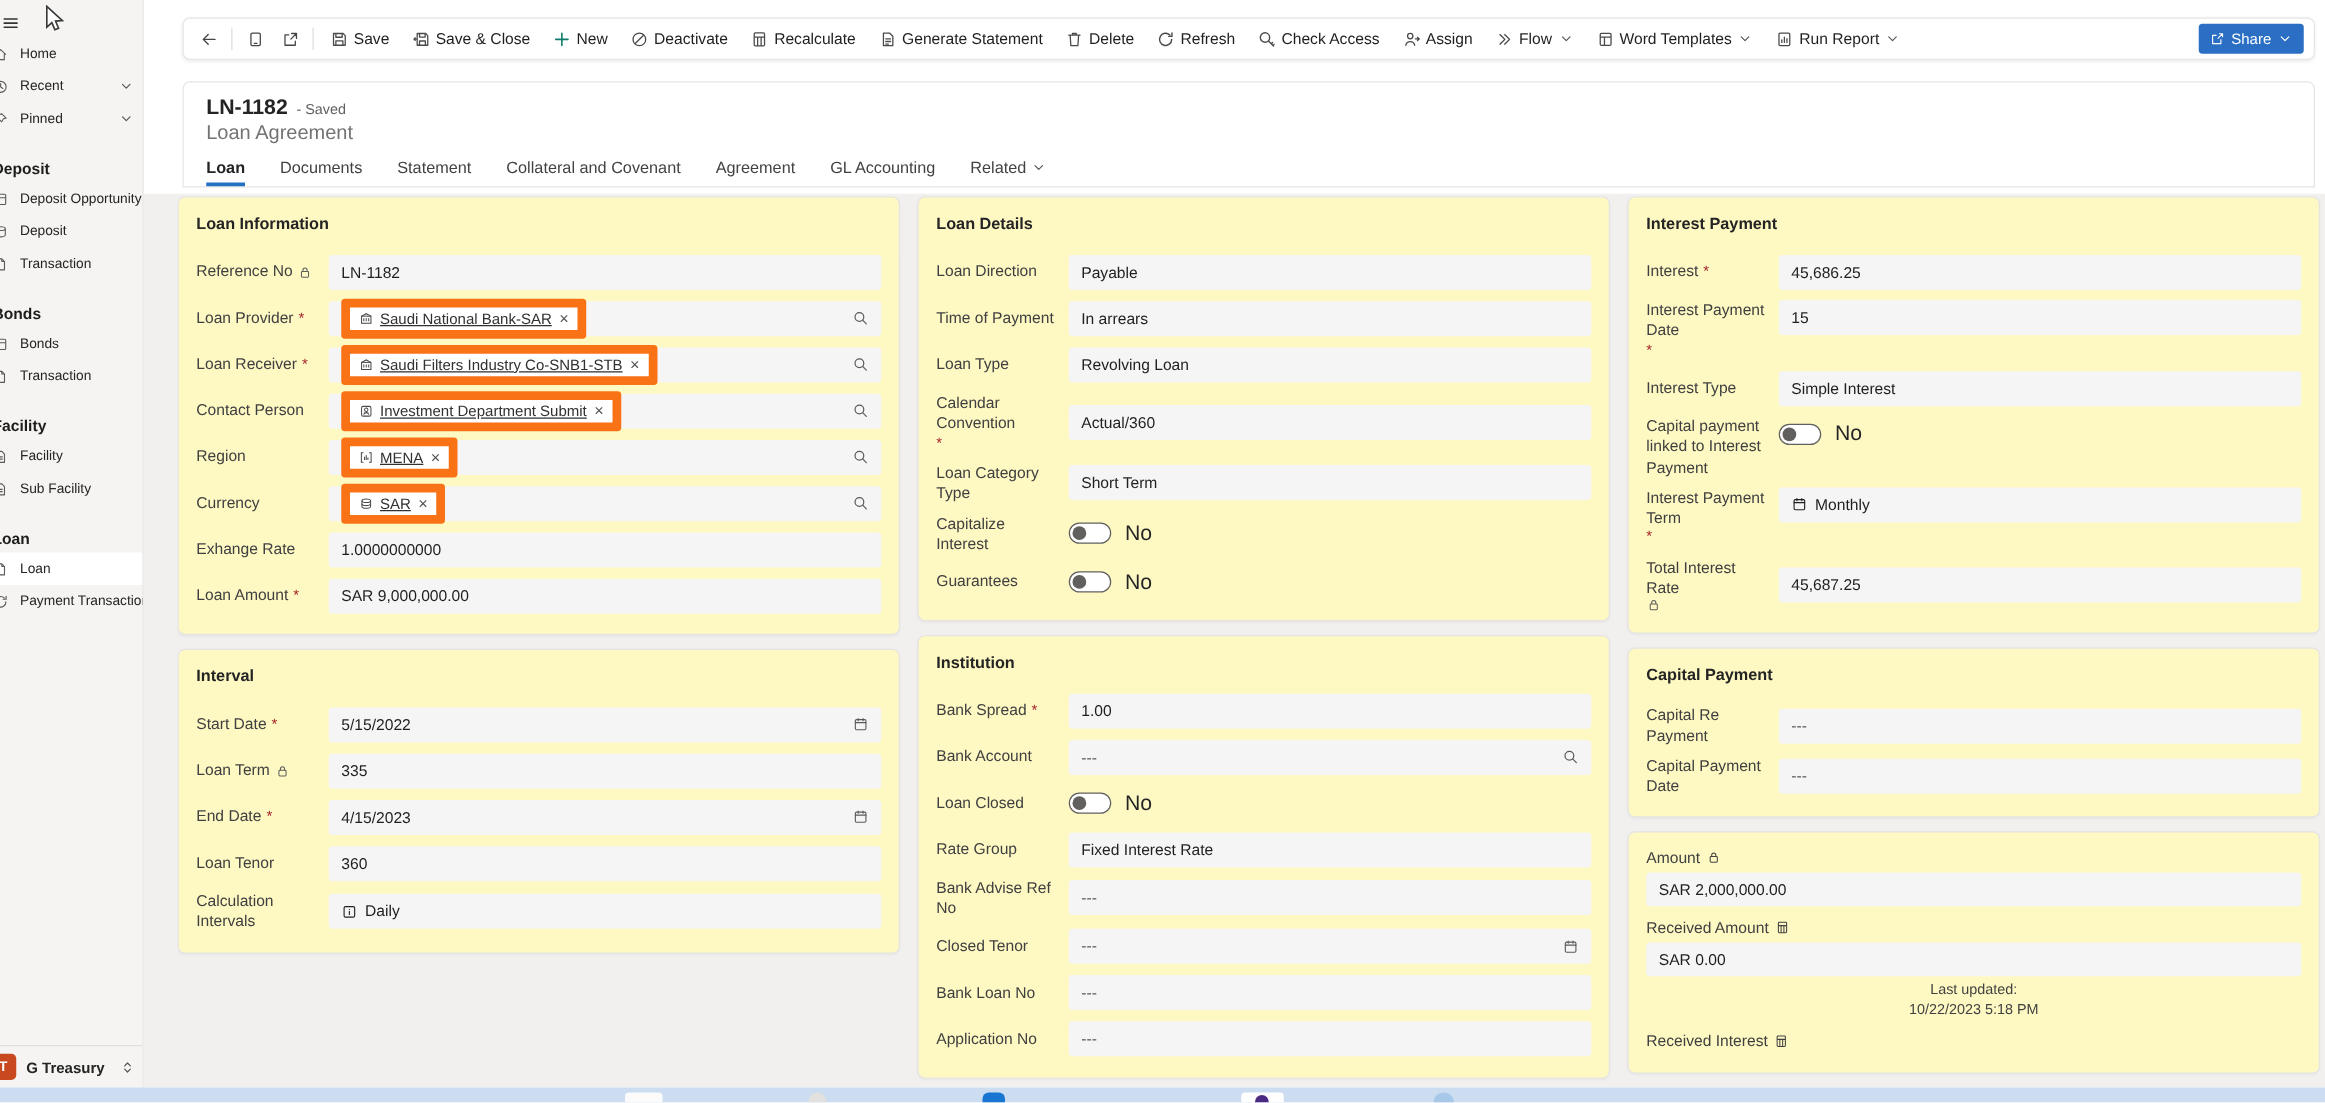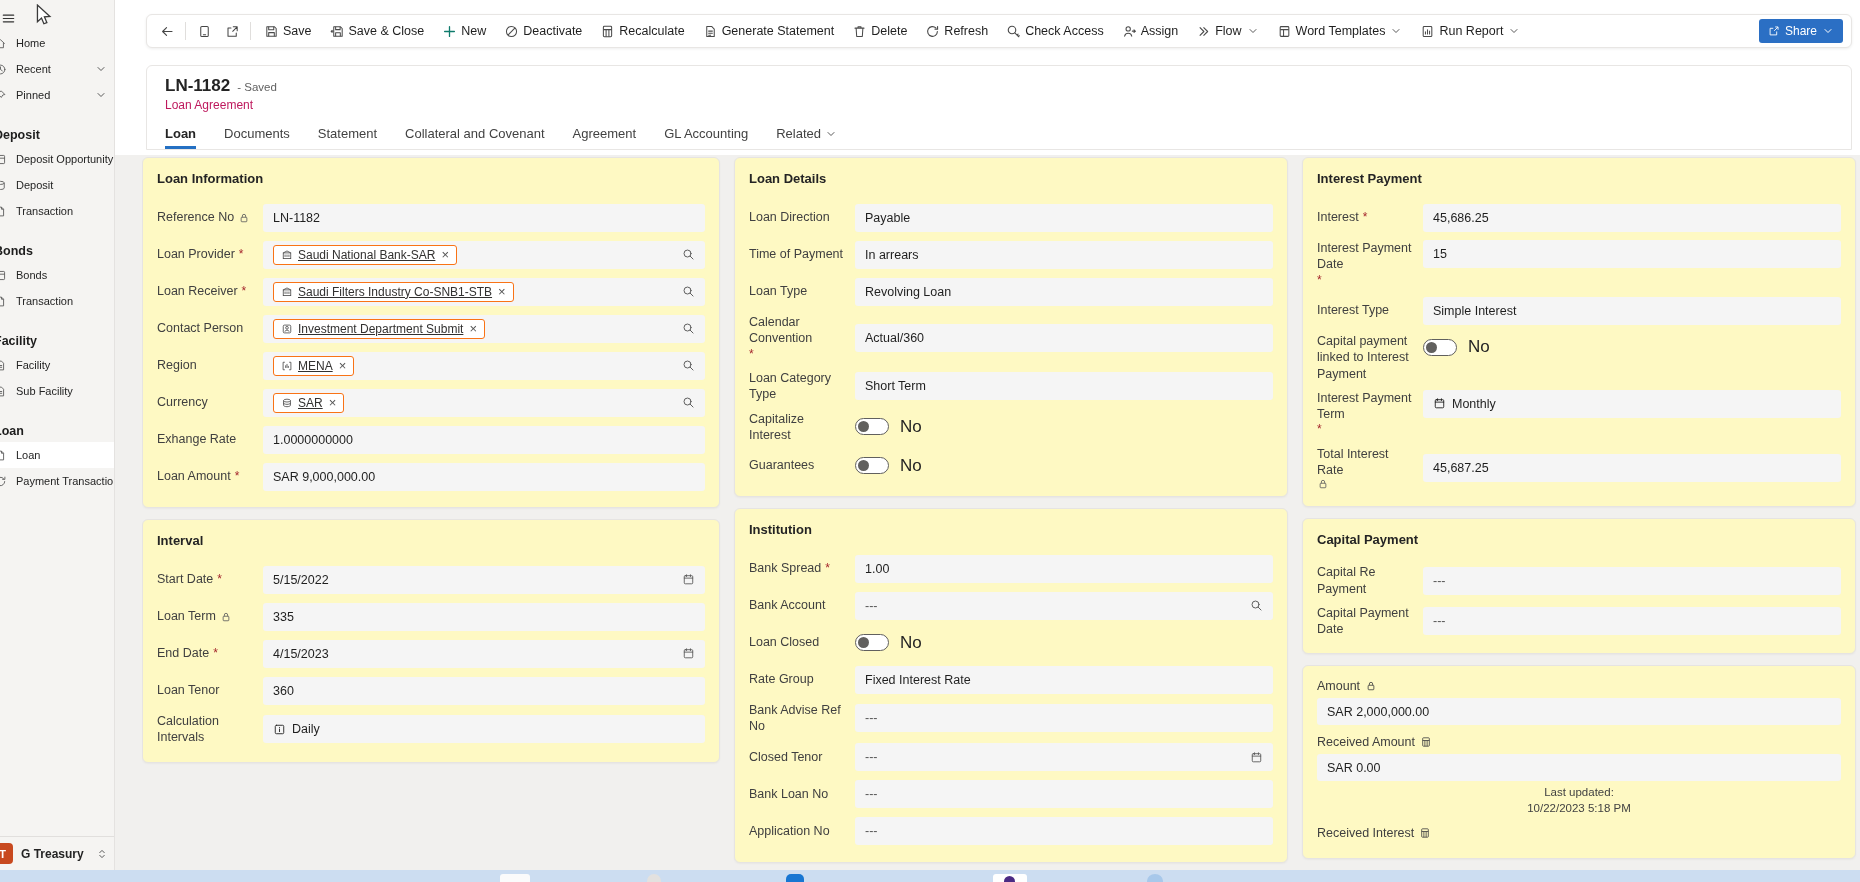--- a/index.html
+++ b/index.html
@@ -38,39 +38,39 @@
   .share-btn { margin-left:auto; height:24px; background:#2b6fc4; color:#fff; border-radius:3px; display:flex; align-items:center; gap:5px; padding:0 9px; font-size:12px; cursor:pointer; }
   .share-btn .ic { color:#fff; }
 
   
   .main-bg { position:absolute; left:115px; right:0; top:0; bottom:12px; background:#fff; }
   .content-bg { position:absolute; left:115px; right:0; top:155px; bottom:12px; background:#f1f0ee; }
   .rec-header { position:absolute; left:146px; right:8px; top:65px; height:85px; background:#fff; border:1px solid #e8e6e4; border-radius:6px 6px 0 0; }
   .rec-title { padding:10px 0 0 18px; display:flex; align-items:baseline; gap:7px; }
   .rec-id { font-size:17px; font-weight:700; color:#242424; }
   .rec-status { font-size:11.5px; color:#616161; }
-  .rec-entity { padding:2px 0 0 18px; font-size:12px; color:#be185d; }
+  .rec-entity { padding:2px 0 0 18px; font-size:16px; color:#737373; }
   .tabs { position:absolute; left:18px; right:10px; bottom:0; display:flex; gap:28px; }
   .tab { font-size:13px; color:#424242; padding-bottom:8px; cursor:pointer; display:flex; align-items:center; gap:4px; }
   .tab.active { color:#242424; font-weight:700; border-bottom:3px solid #2470c3; padding-bottom:5px; }
   .tab .chev { color:#555; }
 
   
   .content { position:absolute; left:142px; top:157px; right:2px; bottom:12px; display:grid; grid-template-columns:578px 554px 554px; column-gap:14px; align-content:start; overflow:hidden; }
   .card { background:#fef9c3; border:1px solid #e6e4e2; border-radius:6px; padding:13px 14px 8px 14px; margin-bottom:11px; box-shadow:0 1px 2px rgba(0,0,0,.04); }
   .card-title { font-size:13px; font-weight:700; color:#242424; margin-bottom:17px; }
   .frow { display:flex; align-items:center; min-height:29px; margin-bottom:8px; }
   .frow.top { align-items:flex-start; }
   .flabel { width:106px; flex:none; font-size:12.5px; color:#404040; line-height:1.3; padding-right:6px; display:flex; flex-wrap:wrap; align-items:center; column-gap:4px; }
   .flabel .ic12 { color:#5c5c5c; }
   .req { color:#a4262c; font-size:12px; }
   .fbox { flex:1; background:#f5f5f5; border-radius:3px; height:28px; display:flex; align-items:center; padding:0 10px; font-size:12.5px; color:#1f1f1f; gap:6px; }
   .fbox .empty { color:#555; }
   .fbox .endic { margin-left:auto; color:#5a5a5a; }
-  .pill { background:#fff; border:1px solid #f97316; border-radius:3px; display:inline-flex; align-items:center; gap:5px; padding:2px 7px; font-size:12px; max-width:100%; }
+  .pill { background:#fff; border:7px solid #f97316; border-radius:3px; display:inline-flex; align-items:center; gap:5px; padding:2px 7px; font-size:12px; max-width:100%; }
   .pill .ic12 { color:#4a4a4a; }
   .pill-link { text-decoration:underline; color:#323130; white-space:nowrap; cursor:pointer; }
   .pill-x { color:#555; font-size:13px; line-height:1; cursor:pointer; padding-left:1px; }
   .togglewrap { display:flex; align-items:center; gap:11px; cursor:pointer; }
   .toggle { width:34px; height:17px; border:1px solid #61605e; border-radius:10px; position:relative; flex:none; background:#fff; }
   .toggle::after { content:""; position:absolute; left:2px; top:2px; width:11px; height:11px; border-radius:50%; background:#61605e; }
   .tlabel { font-size:17px; color:#242424; }
 
   
   .stack { margin-bottom:10px; }

